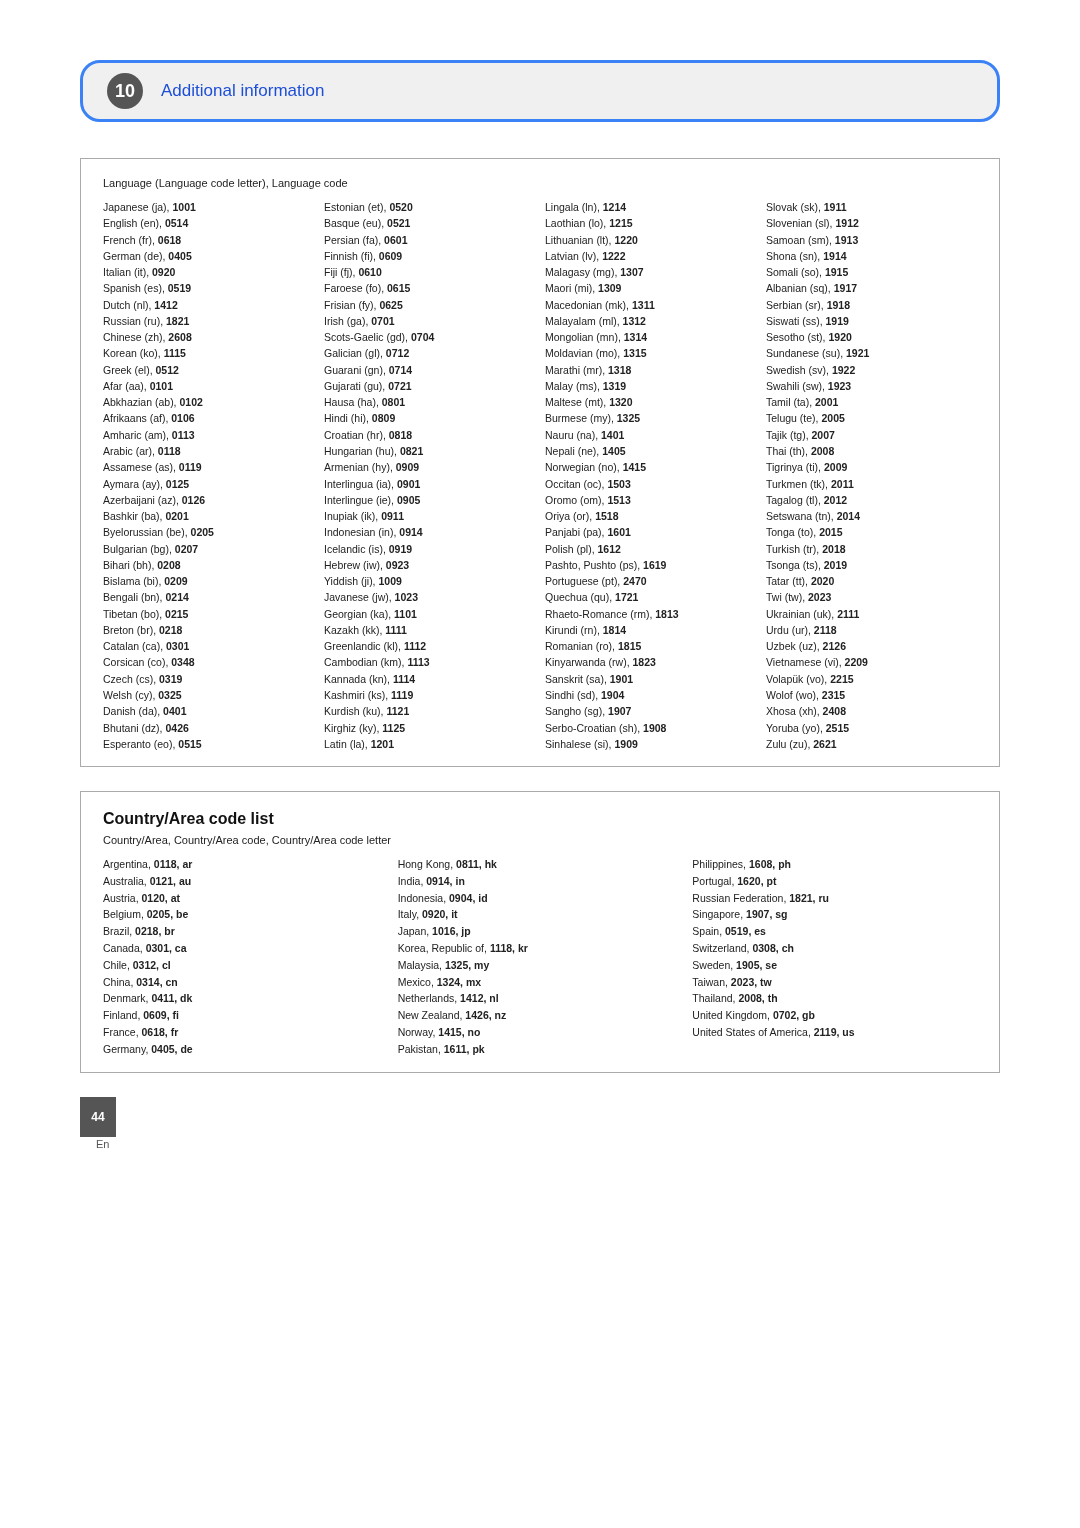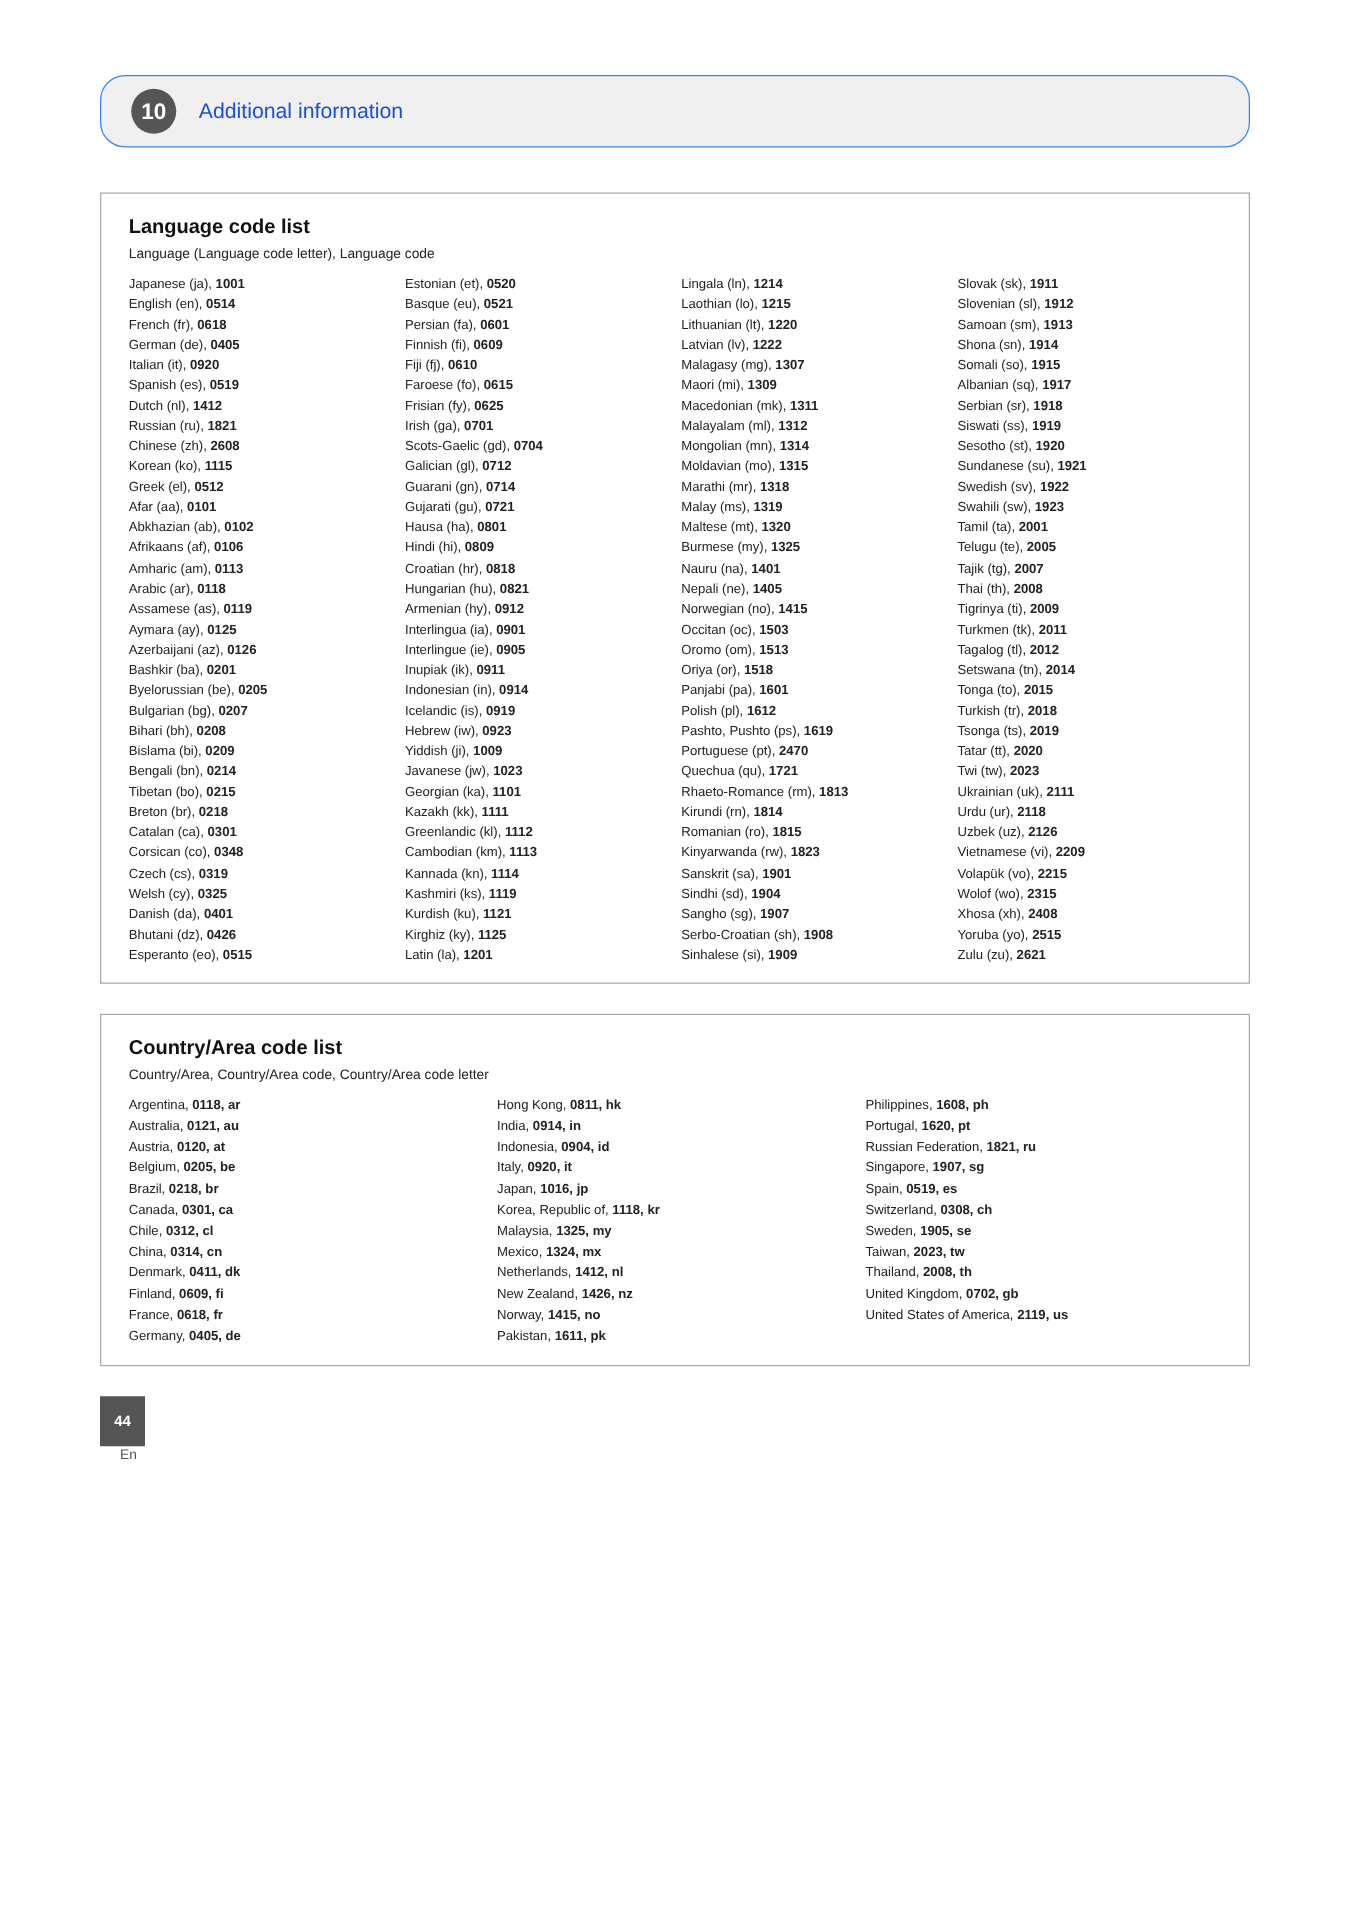--- a/index.html
+++ b/index.html
@@ -16,21 +16,21 @@
       width: 1080px;
       min-height: 1528px;
       background: #fff;
       padding: 60px 80px 60px 80px;
     }
     
     .section-header {
       display: flex;
       align-items: center;
       background: #f0f0f0;
-      border: 1px solid #3b82f6;
+      border: 3px solid #3b82f6;
       border-radius: 20px;
       padding: 10px 24px;
       margin-bottom: 36px;
     }
     .section-number {
       background: #555;
       color: #fff;
       font-size: 18px;
       font-weight: bold;
       border-radius: 50%;
@@ -125,21 +125,20 @@
 <body>
 
 <div class="page">
 
   <div class="section-header">
     <div class="section-number">10</div>
     <span class="section-title">Additional information</span>
   </div>
 
   <div class="content-box">
-    <div class="box-title">Language code list</div>
     <div class="box-subtitle">
       <span>Language (Language code letter),</span>
       <strong>Language code</strong>
     </div>
     <div class="lang-grid" id="lang-grid">
     <div class="col">
           <div class="lang-entry">Japanese (ja), <b>1001</b></div>
           <div class="lang-entry">English (en), <b>0514</b></div>
           <div class="lang-entry">French (fr), <b>0618</b></div>
           <div class="lang-entry">German (de), <b>0405</b></div>
@@ -184,21 +183,21 @@
           <div class="lang-entry">Frisian (fy), <b>0625</b></div>
           <div class="lang-entry">Irish (ga), <b>0701</b></div>
           <div class="lang-entry">Scots-Gaelic (gd), <b>0704</b></div>
           <div class="lang-entry">Galician (gl), <b>0712</b></div>
           <div class="lang-entry">Guarani (gn), <b>0714</b></div>
           <div class="lang-entry">Gujarati (gu), <b>0721</b></div>
           <div class="lang-entry">Hausa (ha), <b>0801</b></div>
           <div class="lang-entry">Hindi (hi), <b>0809</b></div>
           <div class="lang-entry">Croatian (hr), <b>0818</b></div>
           <div class="lang-entry">Hungarian (hu), <b>0821</b></div>
-          <div class="lang-entry">Armenian (hy), <b>0912</b></div>
+          <div class="lang-entry">Armenian (hy), <b>0909</b></div>
           <div class="lang-entry">Interlingua (ia), <b>0901</b></div>
           <div class="lang-entry">Interlingue (ie), <b>0905</b></div>
           <div class="lang-entry">Inupiak (ik), <b>0911</b></div>
           <div class="lang-entry">Indonesian (in), <b>0914</b></div>
           <div class="lang-entry">Icelandic (is), <b>0919</b></div>
           <div class="lang-entry">Hebrew (iw), <b>0923</b></div>
           <div class="lang-entry">Yiddish (ji), <b>1009</b></div>
           <div class="lang-entry">Javanese (jw), <b>1023</b></div>
           <div class="lang-entry">Georgian (ka), <b>1101</b></div>
           <div class="lang-entry">Kazakh (kk), <b>1111</b></div>

